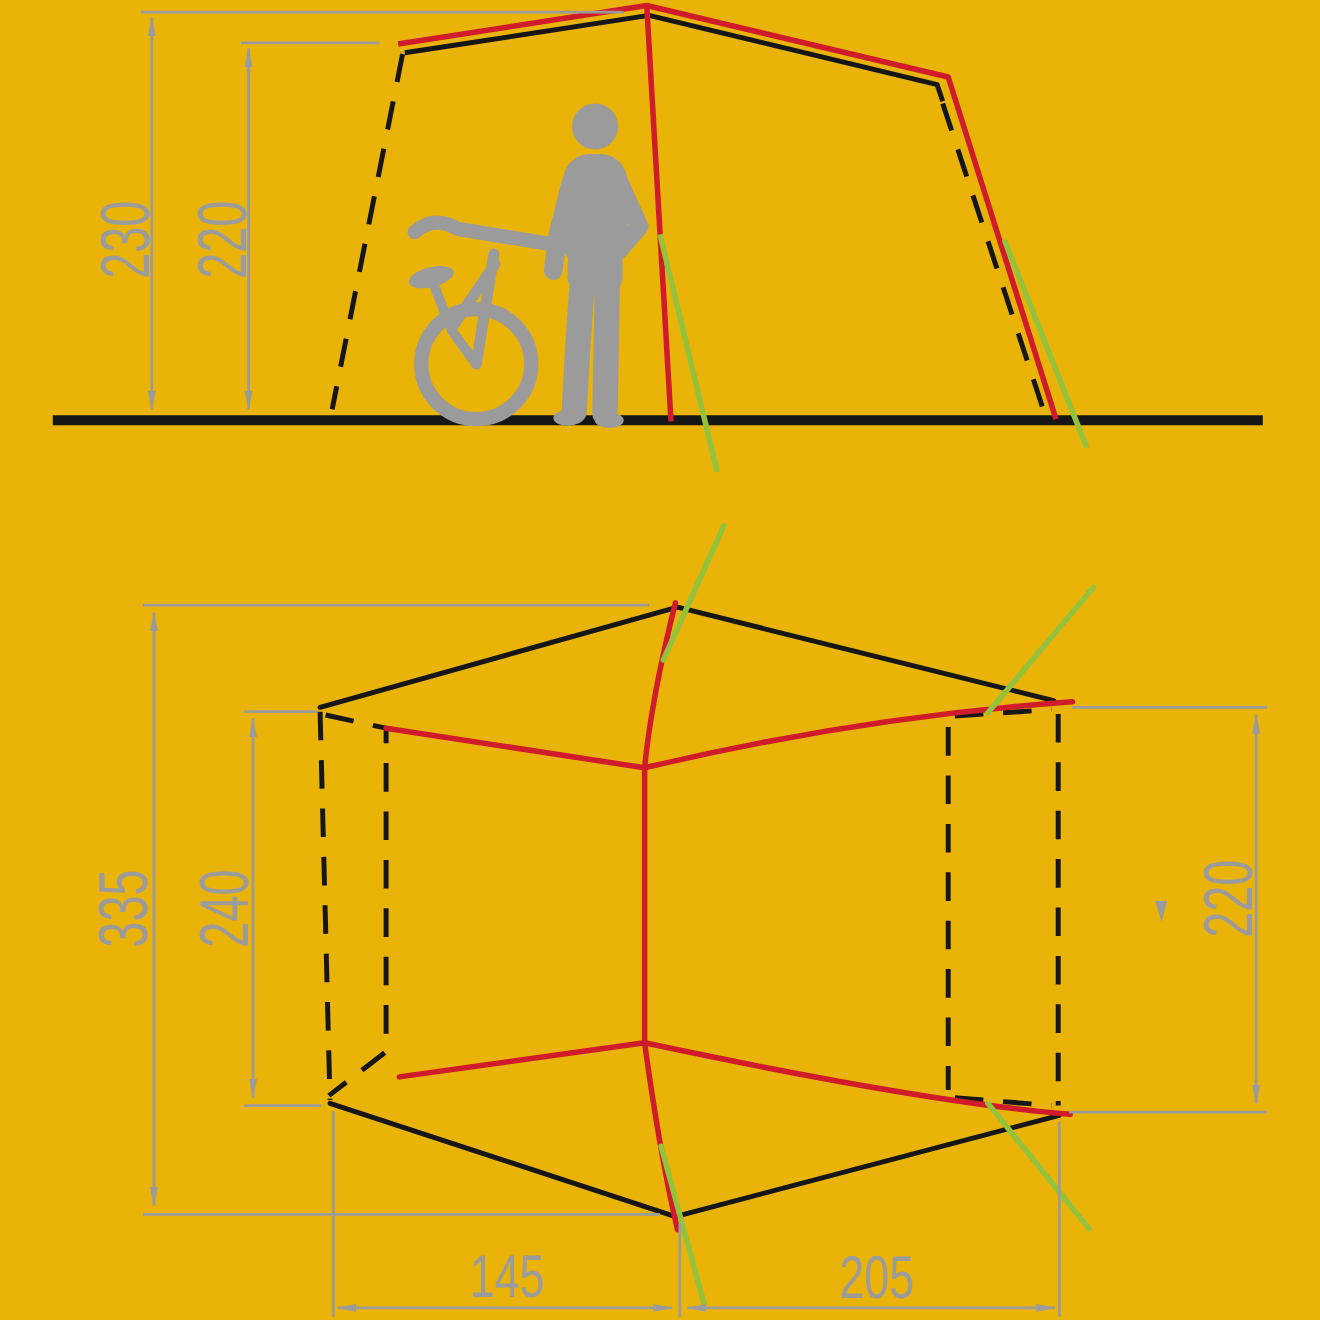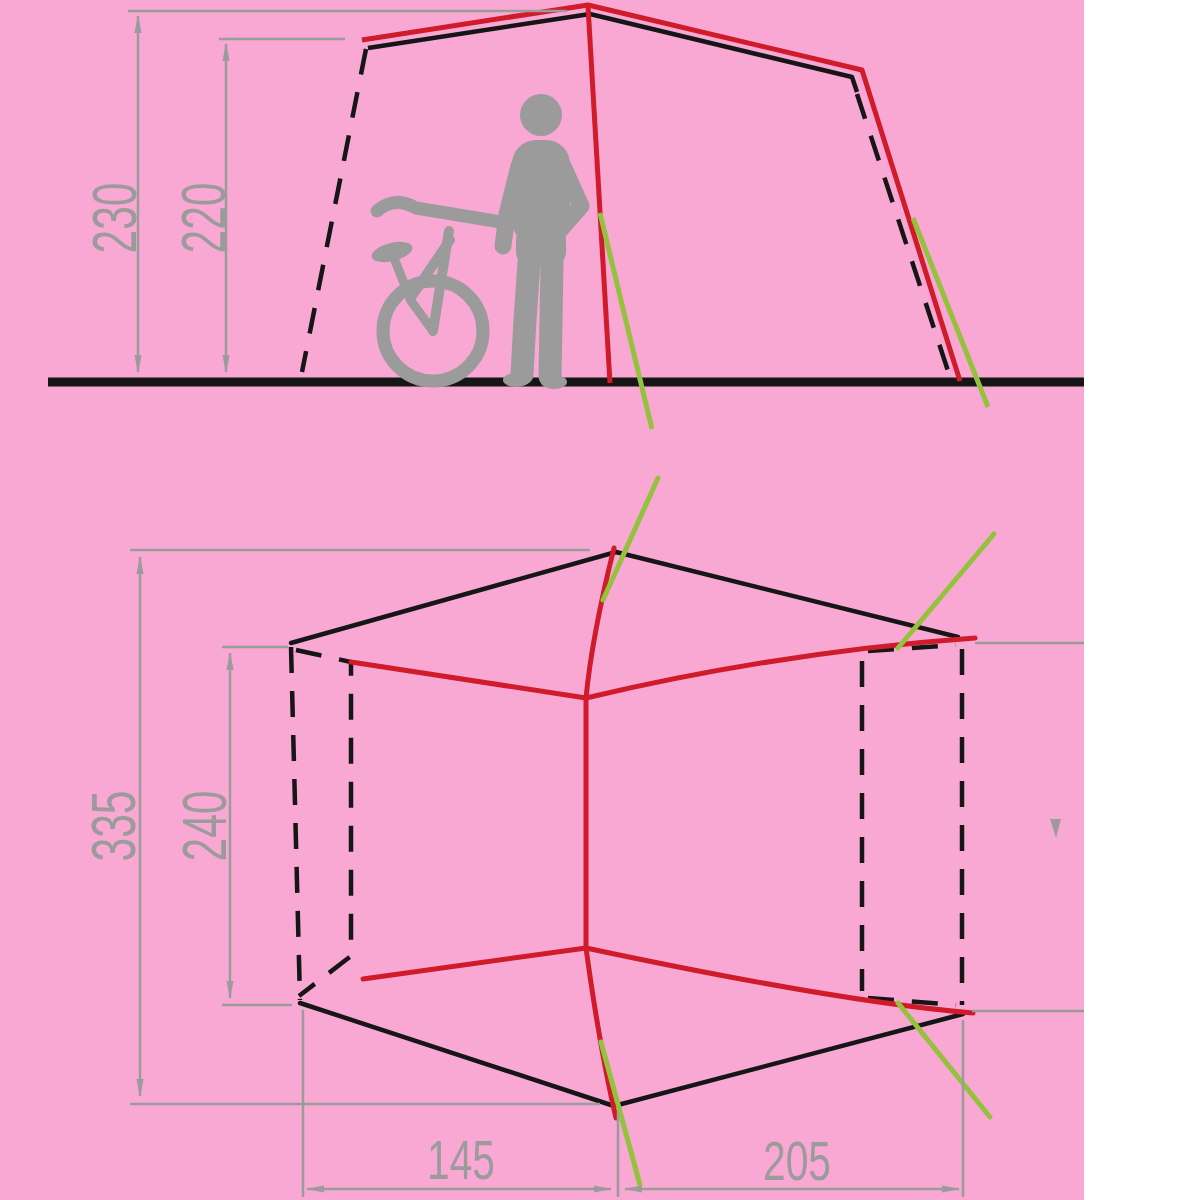--- a/index.html
+++ b/index.html
@@ -1,16 +1,16 @@
 <!DOCTYPE html>
 <html><head>
 <meta charset="utf-8">
 <style>
   html,body{margin:0;padding:0;background:#ffffff;}
-  .stage{position:relative;width:1084px;height:1200px;background:#f9a8d4;overflow:hidden;}
+  .stage{position:relative;width:1200px;height:1200px;background:#eab308;overflow:hidden;}
   .stage svg{position:absolute;left:0;top:0;width:1200px;height:1200px;display:block;}
   text.dim-label{
     font-family:"Liberation Sans", sans-serif;
     font-weight:400;
     fill:#9b9b9b;
   }
   .lbl-v{font-size:63px;}
   .lbl-h{font-size:55px;}
 </style>
 </head>

